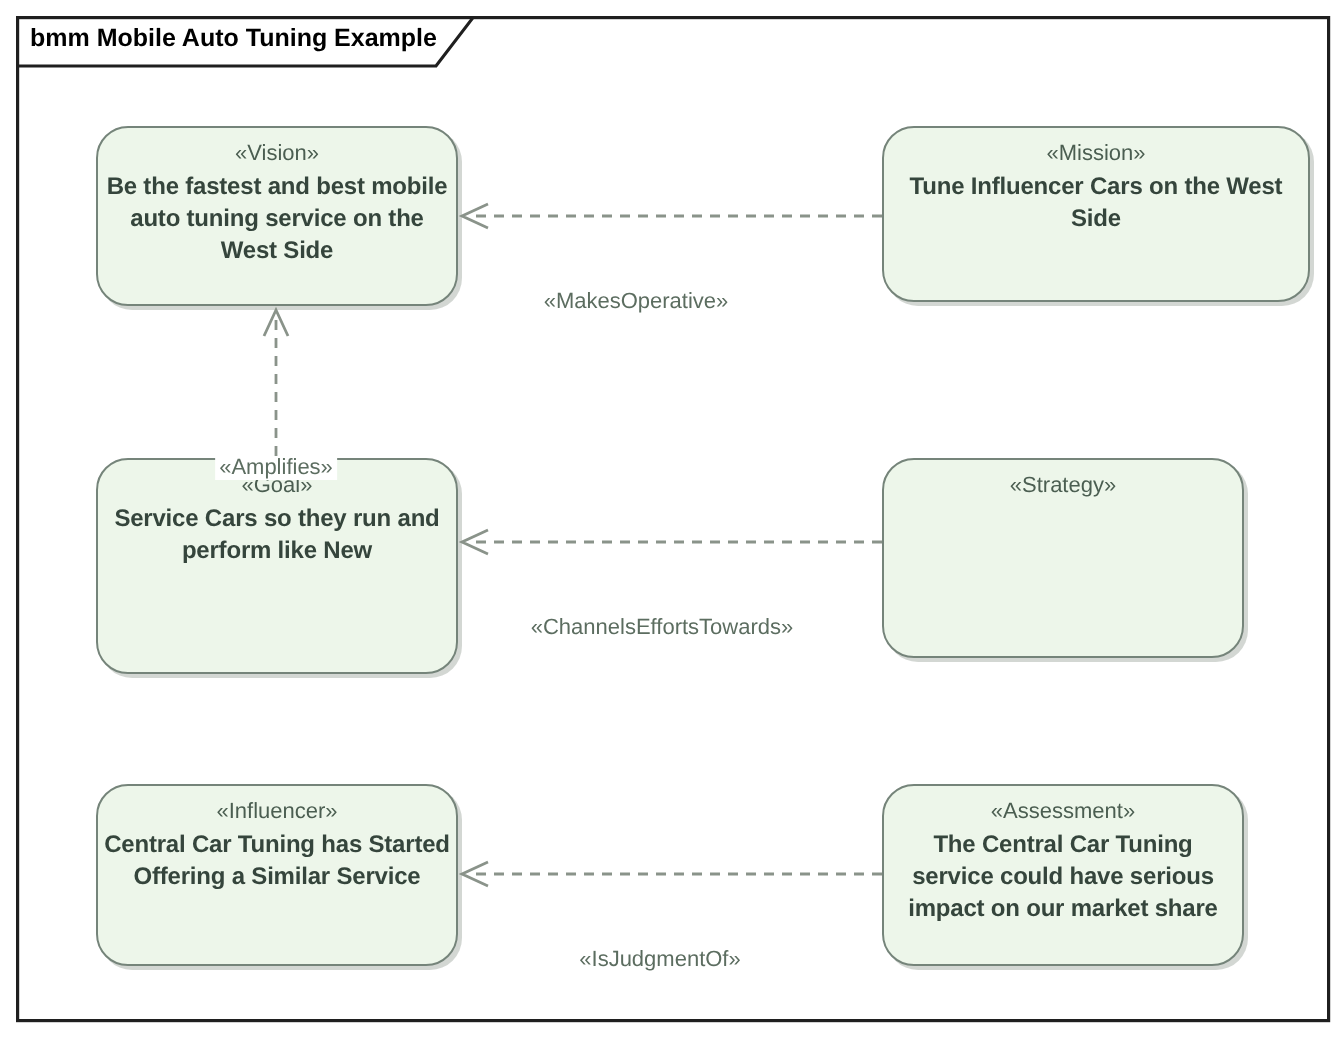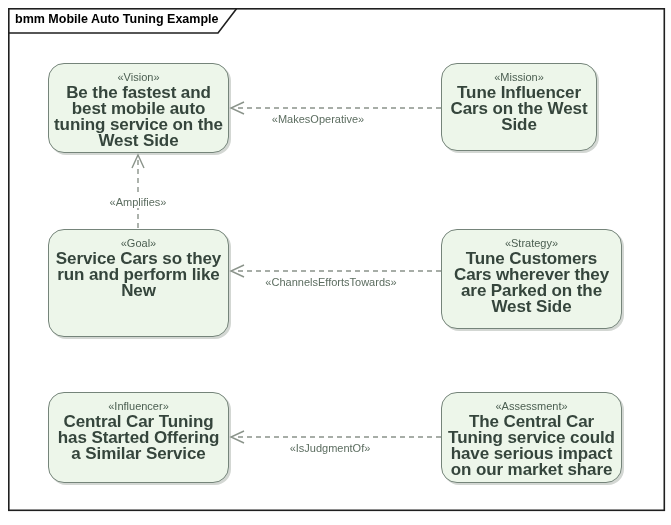--- a/index.html
+++ b/index.html
@@ -43,32 +43,33 @@
     padding: 6px 3px 2px 3px;
     text-align: center;
   }
   .node .stereo {
     font-size: 11px;
     font-weight: normal;
     color: #4b5e51;
     line-height: 15px;
   }
   .node .body {
-    font-size: 17px;
+    font-size: 12px;
     font-weight: bold;
     color: #35453c;
     line-height: 16px;
     letter-spacing: -0.1px;
   }
   .conn-label {
     position: absolute;
     transform: translateX(-50%);
     font-size: 11px;
     color: #5c6d60;
     white-space: nowrap;
+    margin-top: 32px;
   }
   .conn-label.on-line {
     background: #ffffff;
     padding: 0 2px;
   }
 </style>
 </head>
 <body>
 
 <div class="stage">
@@ -92,33 +93,32 @@
     <path d="M244,431 L231,437 L244,443" fill="none" stroke="#8a938a" stroke-width="1.4"></path>
   </svg>
 
   <div class="frame-title">bmm Mobile Auto Tuning Example</div>
 
   <div class="node" style="left:48px; top:63px; width:181px; height:90px;">
     <div class="stereo">«Vision»</div>
     <div class="body">Be the fastest and best mobile auto tuning service on the West Side</div>
   </div>
 
-  <div class="node" style="left:441px; top:63px; width:156px; height:88px;">
+  <div class="node" style="left:441px; top:63px; width:214px; height:88px;">
     <div class="stereo">«Mission»</div>
     <div class="body">Tune Influencer Cars on the West Side</div>
   </div>
 
   <div class="node" style="left:48px; top:229px; width:181px; height:108px;">
     <div class="stereo">«Goal»</div>
     <div class="body">Service Cars so they run and perform like New</div>
   </div>
 
   <div class="node" style="left:441px; top:229px; width:181px; height:100px;">
     <div class="stereo">«Strategy»</div>
-    <div class="body">Tune Customers Cars wherever they are Parked on the West Side</div>
   </div>
 
   <div class="node" style="left:441px; top:392px; width:181px; height:91px;">
     <div class="stereo">«Assessment»</div>
     <div class="body">The Central Car Tuning service could have serious impact on our market share</div>
   </div>
 
   <div class="node" style="left:48px; top:392px; width:181px; height:91px;">
     <div class="stereo">«Influencer»</div>
     <div class="body">Central Car Tuning has Started Offering a Similar Service</div>

